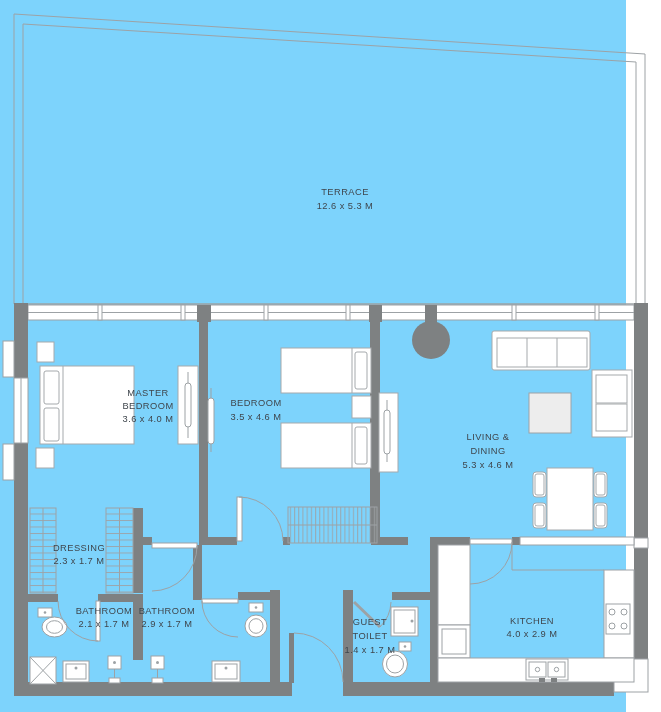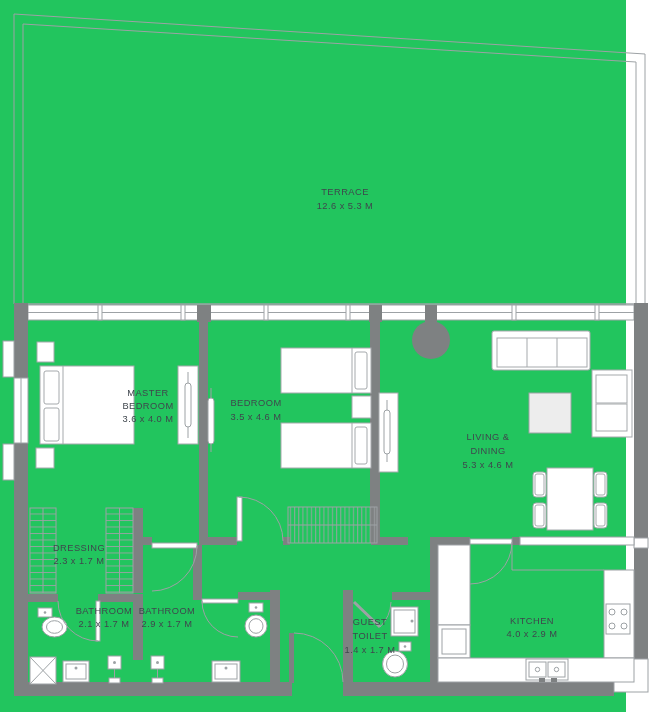--- a/index.html
+++ b/index.html
@@ -1,19 +1,19 @@
 <!DOCTYPE html>
 <html style="--wall: #7e8182; --line: #9da2a5; --furn: #a5a9ac; --text: #3f464d;"><head>
 <meta charset="utf-8">
 <style>
   :root{
     --wall:#7e8182; --line:#9da2a5; --furn:#a5a9ac; --text:#3f464d; --tablefill:#ededed;
   }
   html,body{margin:0;padding:0;background:#fff;}
-  .stage{width:626px;height:712px;position:relative;background:#22c55e;font-family:"Liberation Sans",sans-serif;}
+  .stage{width:626px;height:712px;position:relative;background:#7dd3fc;font-family:"Liberation Sans",sans-serif;}
   .wall{fill:var(--wall);stroke:none;}
   .ln{stroke:var(--line);stroke-width:1;fill:none;}
   .ln2{stroke:var(--furn);stroke-width:1;fill:none;}
   .fw{fill:#ffffff;stroke:var(--line);stroke-width:1;}
   .fw2{fill:#ffffff;stroke:var(--furn);stroke-width:1;}
   .ft{fill:var(--tablefill);stroke:var(--line);stroke-width:1;}
   .pln{stroke:var(--line);stroke-width:0.9;fill:none;}
   .dot{fill:var(--line);stroke:none;}
   .darkbit{fill:var(--wall);}
   text.lbl{fill:var(--text);font-size:9.3px;letter-spacing:0.45px;text-anchor:middle;font-family:"Liberation Sans",sans-serif;}

